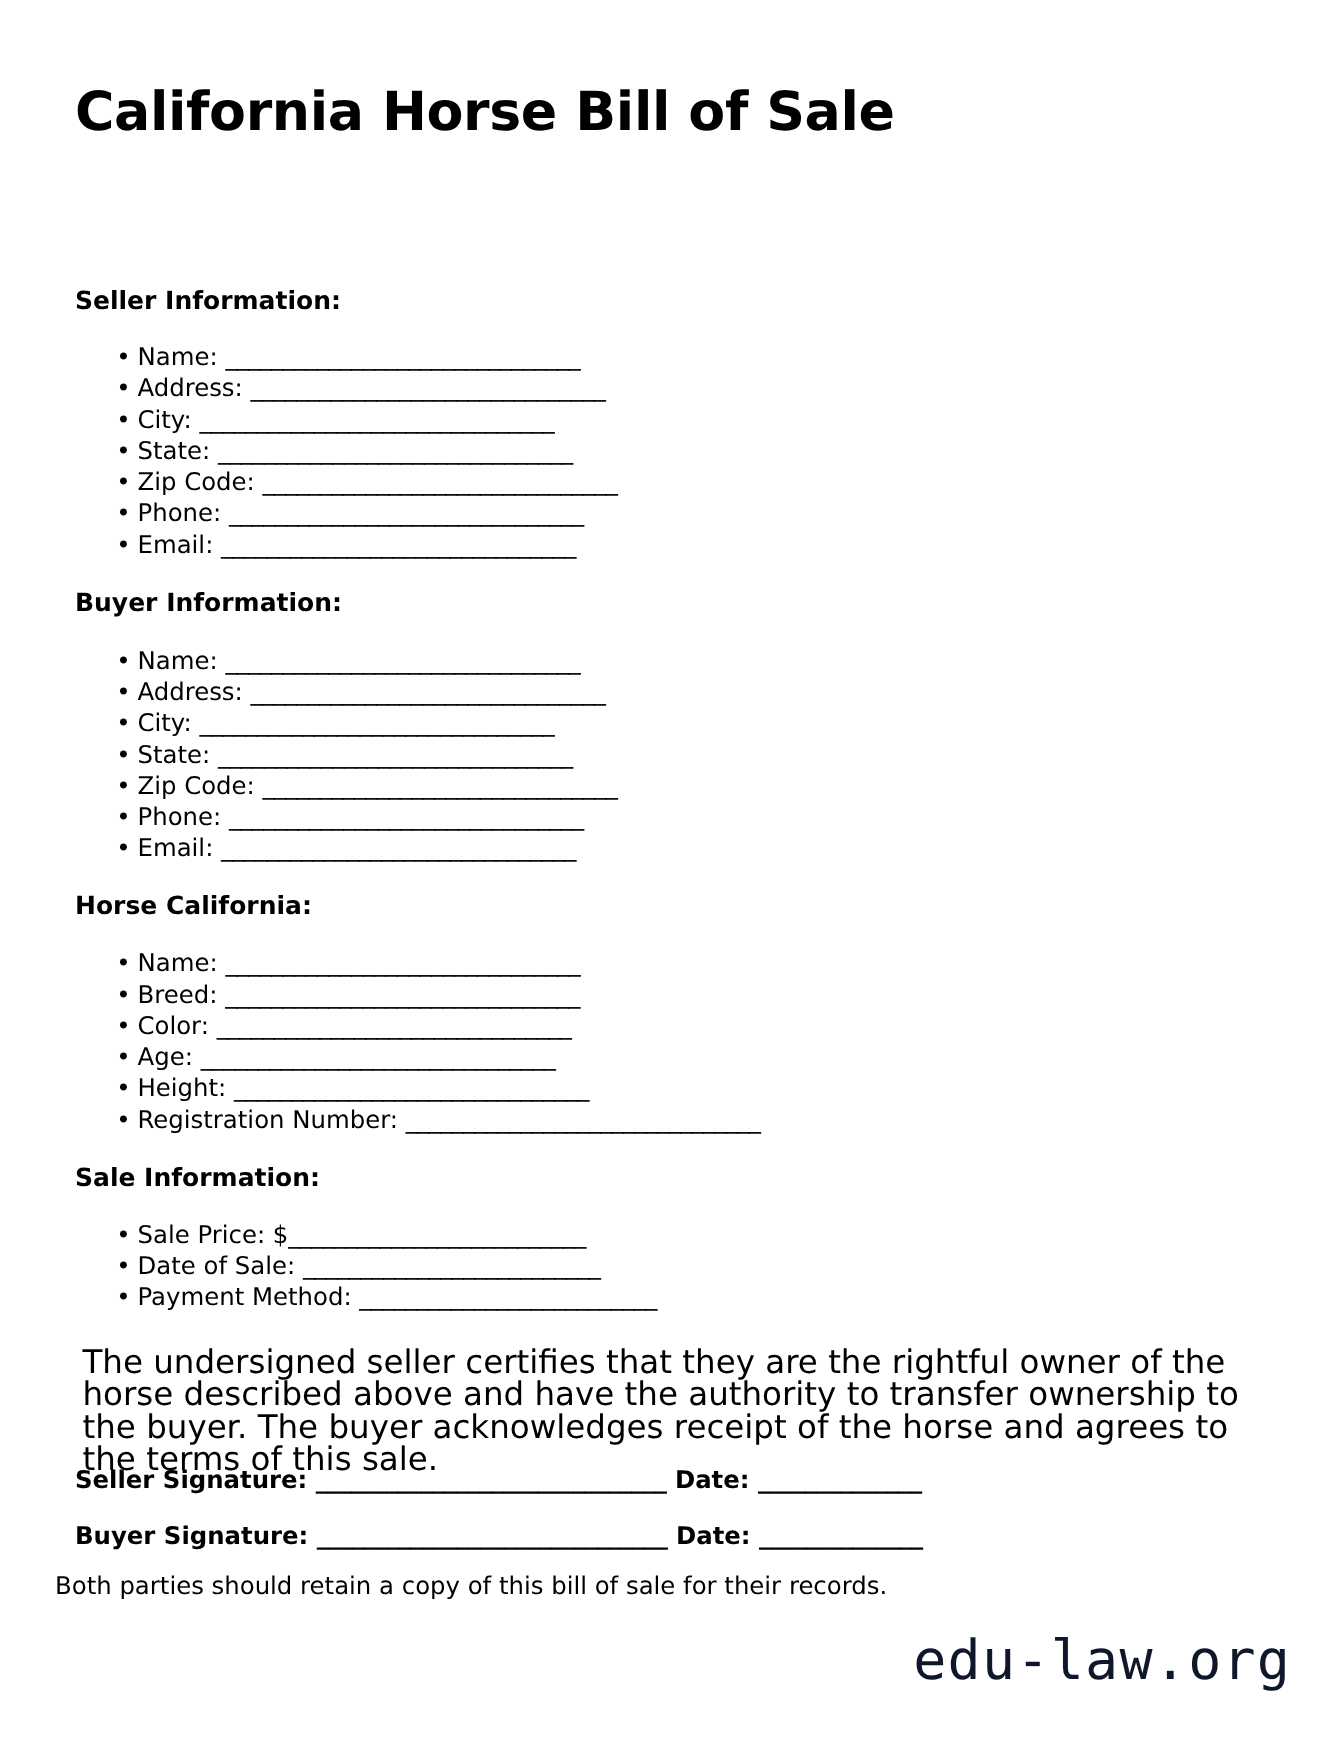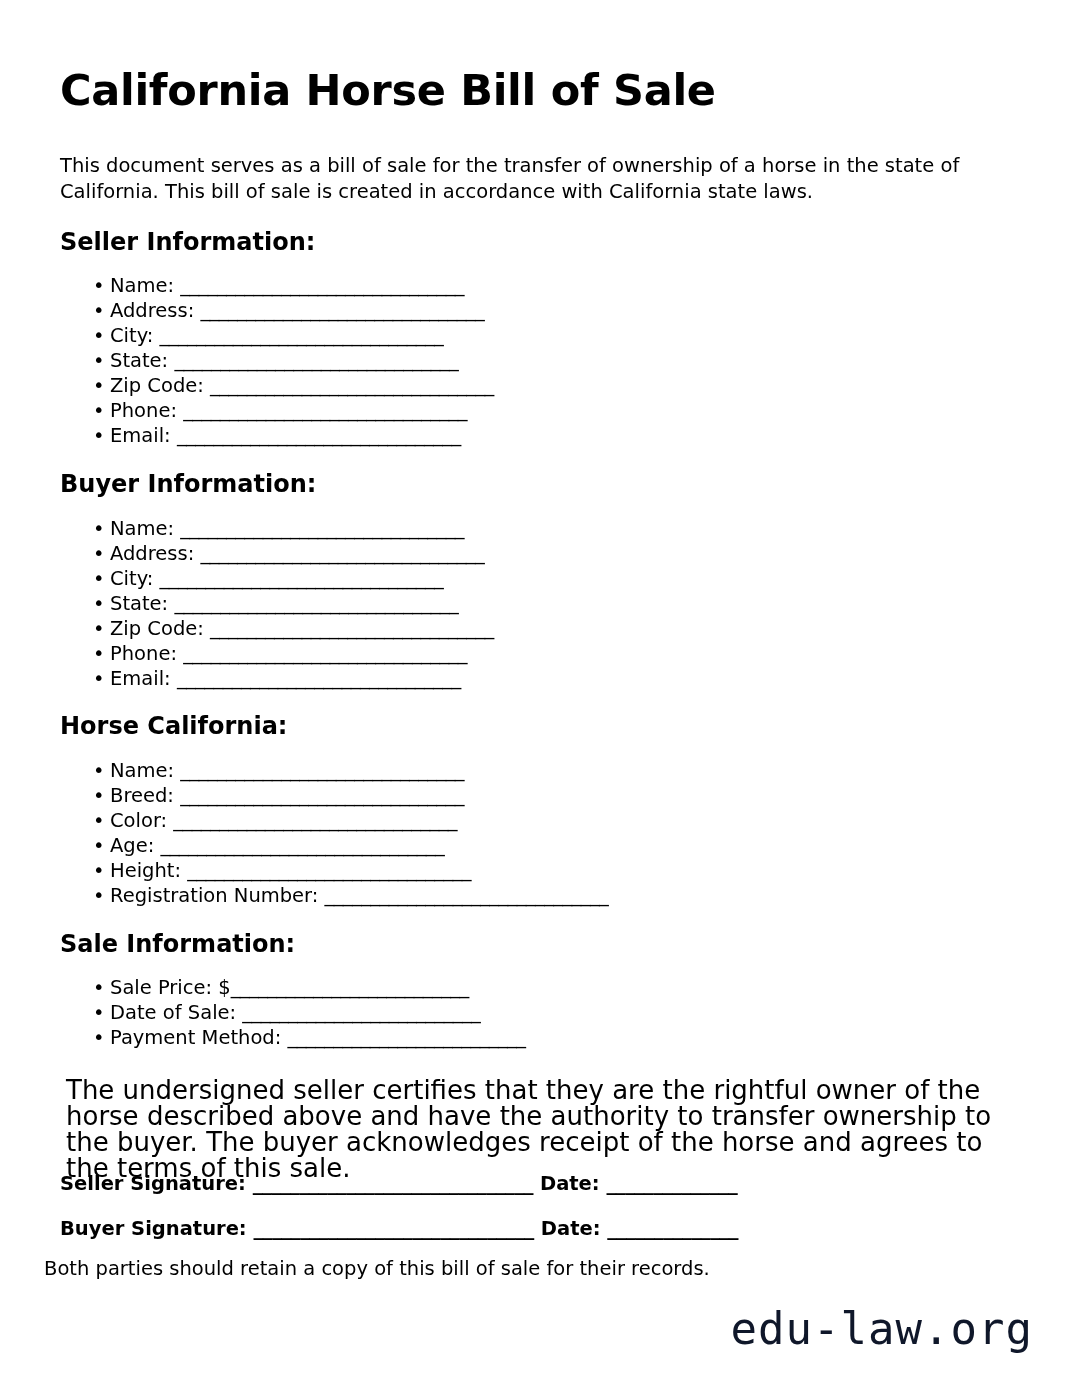--- a/index.html
+++ b/index.html
@@ -40,21 +40,21 @@
     left: 60px;
     top: 153px;
     width: 958px;
     font-size: 19.5px;
     line-height: 26px;
     margin: 0;
   }
   .section-heading {
     position: absolute;
     left: 60px;
-    font-size: 24px;
+    font-size: 20px;
     font-weight: bold;
     margin: 0;
   }
   .field-list {
     position: absolute;
     left: 60px;
     margin: 0;
     padding: 0;
     list-style: none;
   }
@@ -118,21 +118,20 @@
     white-space: nowrap;
   }
 </style>
 </head>
 <body>
 
 <div class="page">
 
   <h1 class="doc-title">California Horse Bill of Sale</h1>
 
-  <p class="intro-para">This document serves as a bill of sale for the transfer of ownership of a horse in the state of California. This bill of sale is created in accordance with California state laws.</p>
 
   <h2 class="section-heading" style="top:228px">Seller Information:</h2>
   <ul class="field-list" style="top:273px">
     <li class="field-item"><span class="bullet">•</span><span>Name:</span> <span class="blank">_______________________________</span></li>
     <li class="field-item"><span class="bullet">•</span><span>Address:</span> <span class="blank">_______________________________</span></li>
     <li class="field-item"><span class="bullet">•</span><span>City:</span> <span class="blank">_______________________________</span></li>
     <li class="field-item"><span class="bullet">•</span><span>State:</span> <span class="blank">_______________________________</span></li>
     <li class="field-item"><span class="bullet">•</span><span>Zip Code:</span> <span class="blank">_______________________________</span></li>
     <li class="field-item"><span class="bullet">•</span><span>Phone:</span> <span class="blank">_______________________________</span></li>
     <li class="field-item"><span class="bullet">•</span><span>Email:</span> <span class="blank">_______________________________</span></li>

